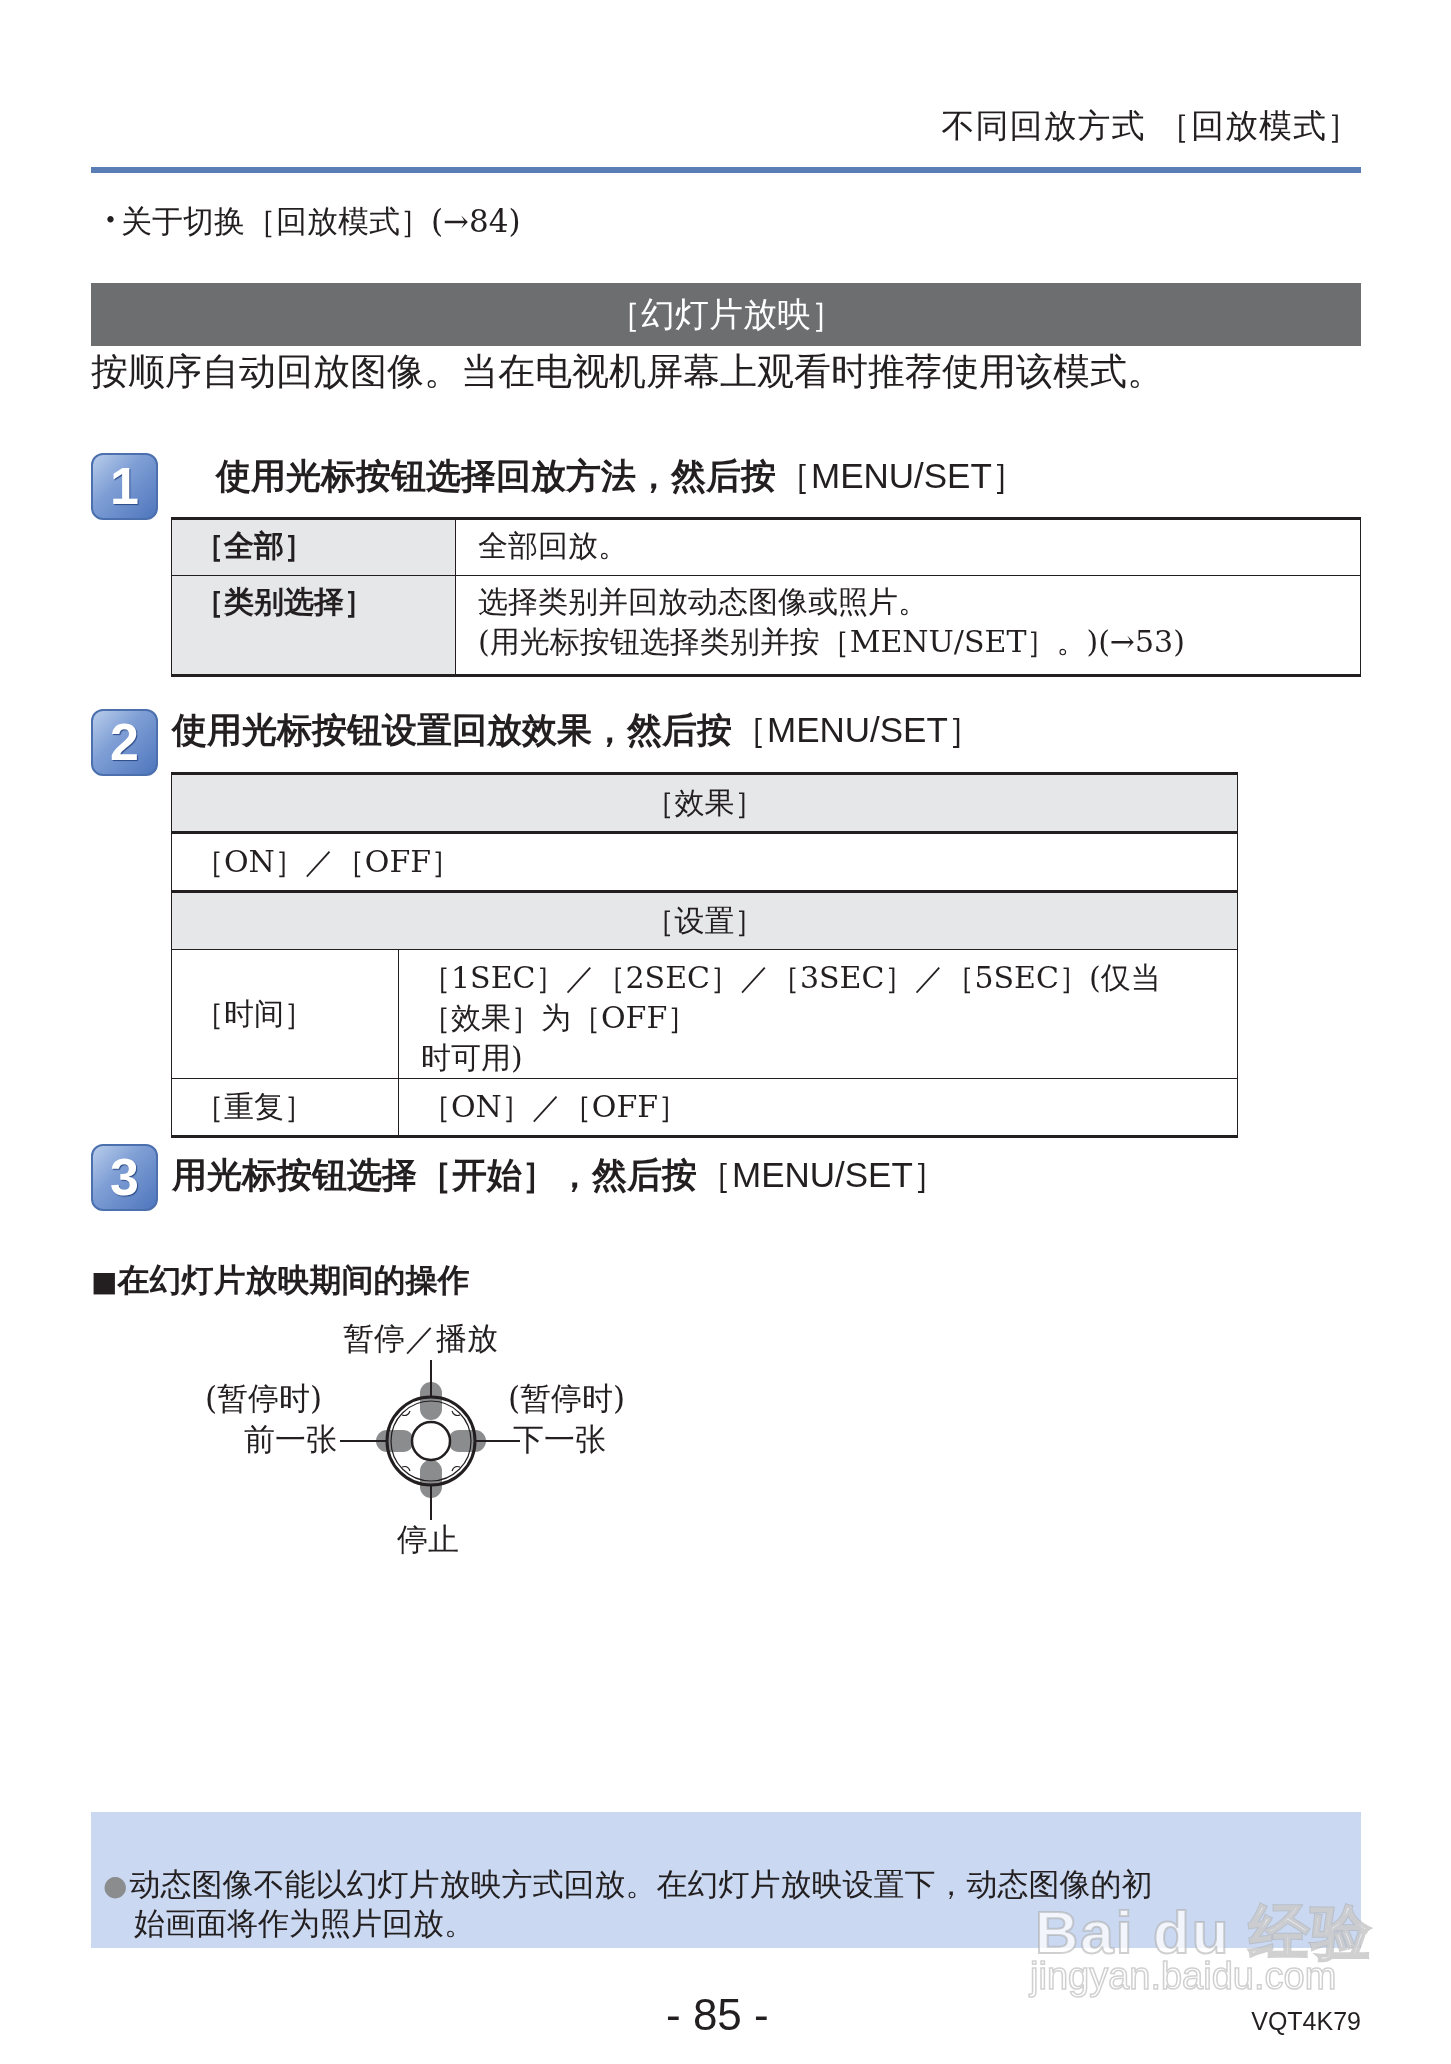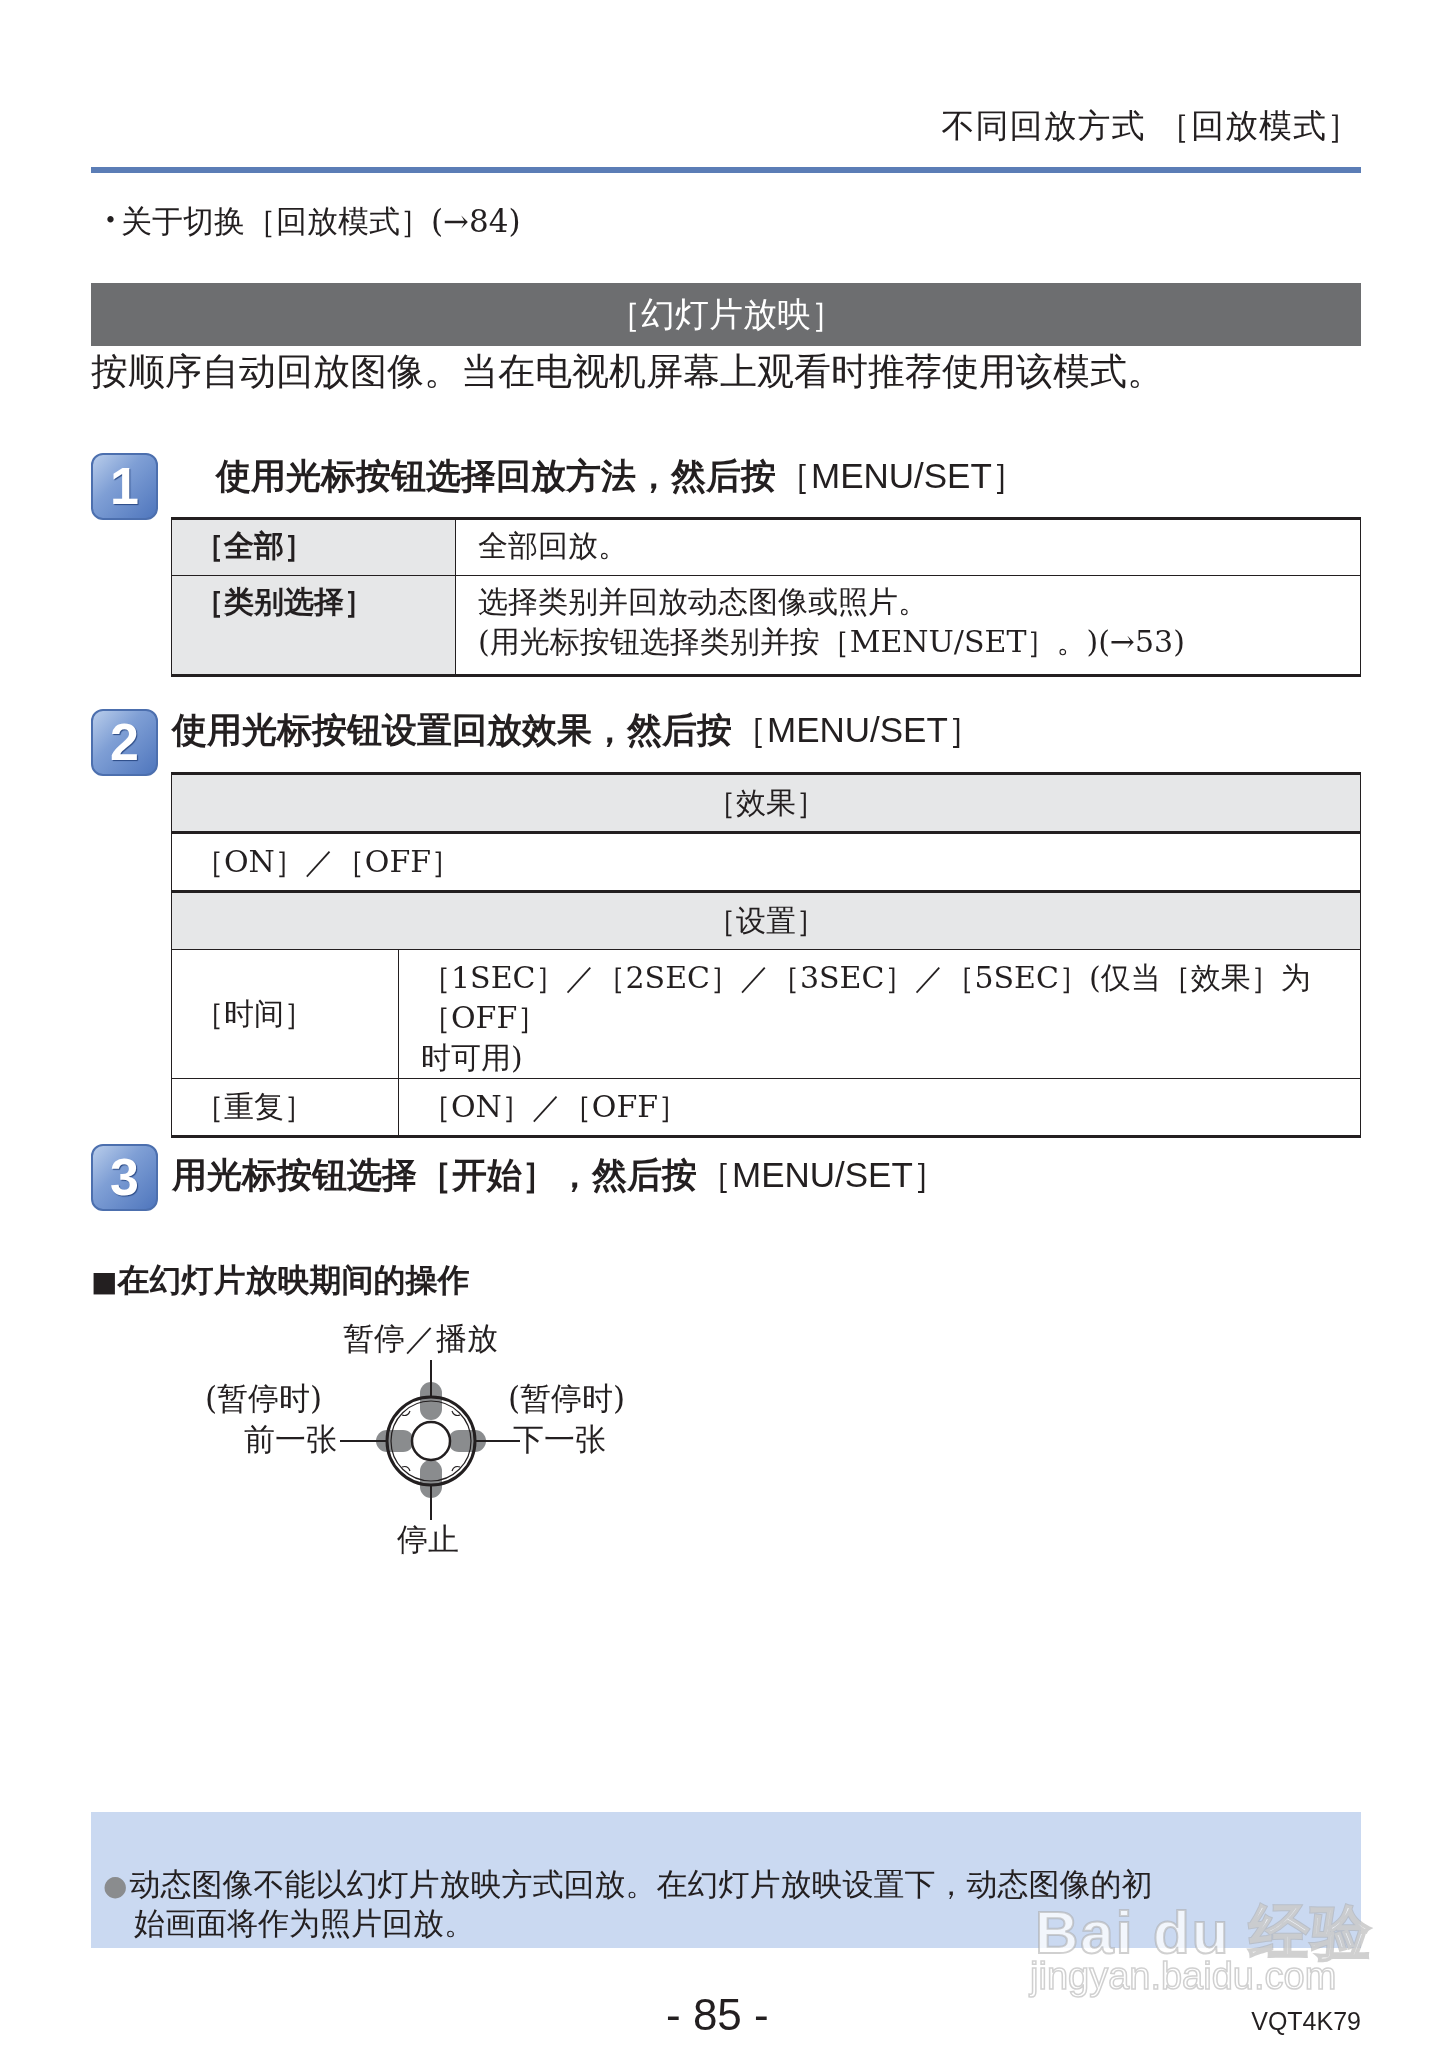--- a/index.html
+++ b/index.html
@@ -96,21 +96,21 @@
     </td>
   </tr>
 </tbody>
   </table>
 
 <div class="abs badge" style="left:91px; top:709px;">2</div>
 <div class="abs step-heading" style="left:172px; top:706px;">
   <span>使用光标按钮设置回放效果，然后按</span><span class="menu">［MENU/SET］</span>
 </div>
 
-<table class="tbl tbl2" style="left:171px; top:772px; width:1190px;">
+<table class="tbl tbl2" style="left:171px; top:772px; width:1067px;">
   <colgroup>
       <col style="width:227px">
       <col>
     </colgroup>
   <tbody>
       <tr style="height:59px;">
     <td class="head" colspan="2" style="vertical-align:middle;">［效果］</td>
   </tr>
   <tr class="thick" style="height:59px;">
     <td colspan="2" style="vertical-align:middle;">［ON］／［OFF］</td>

